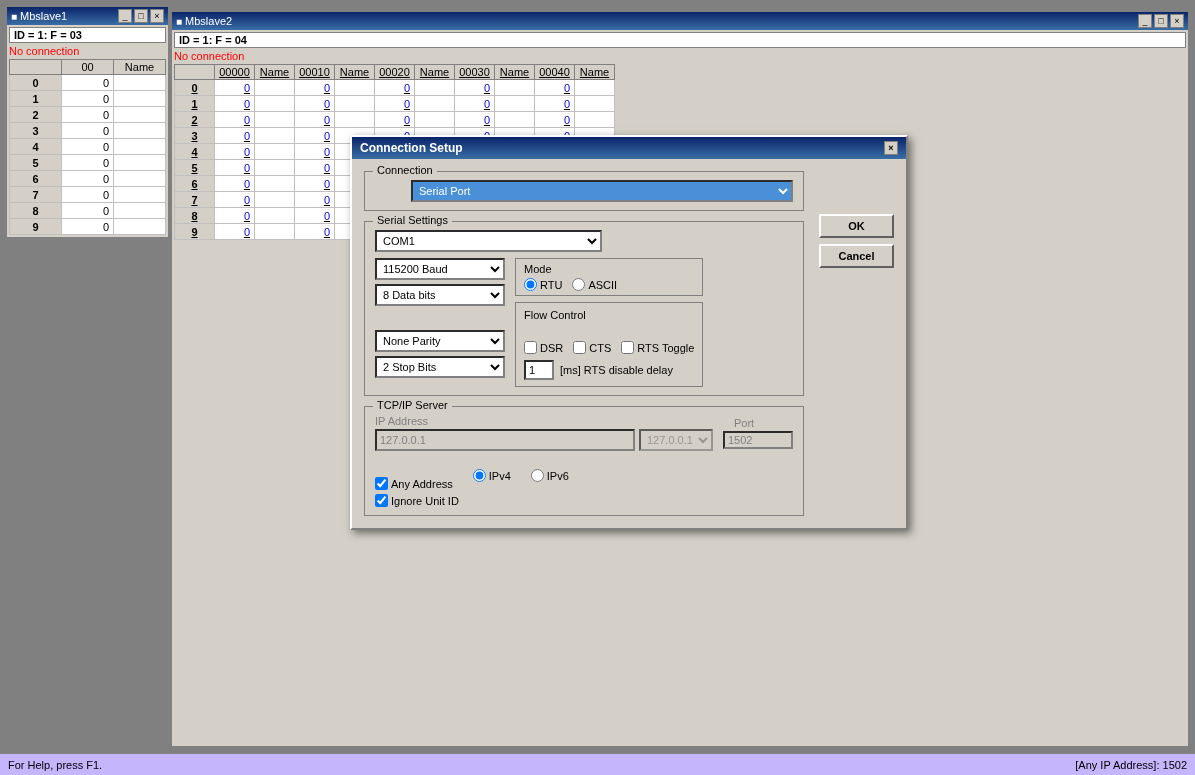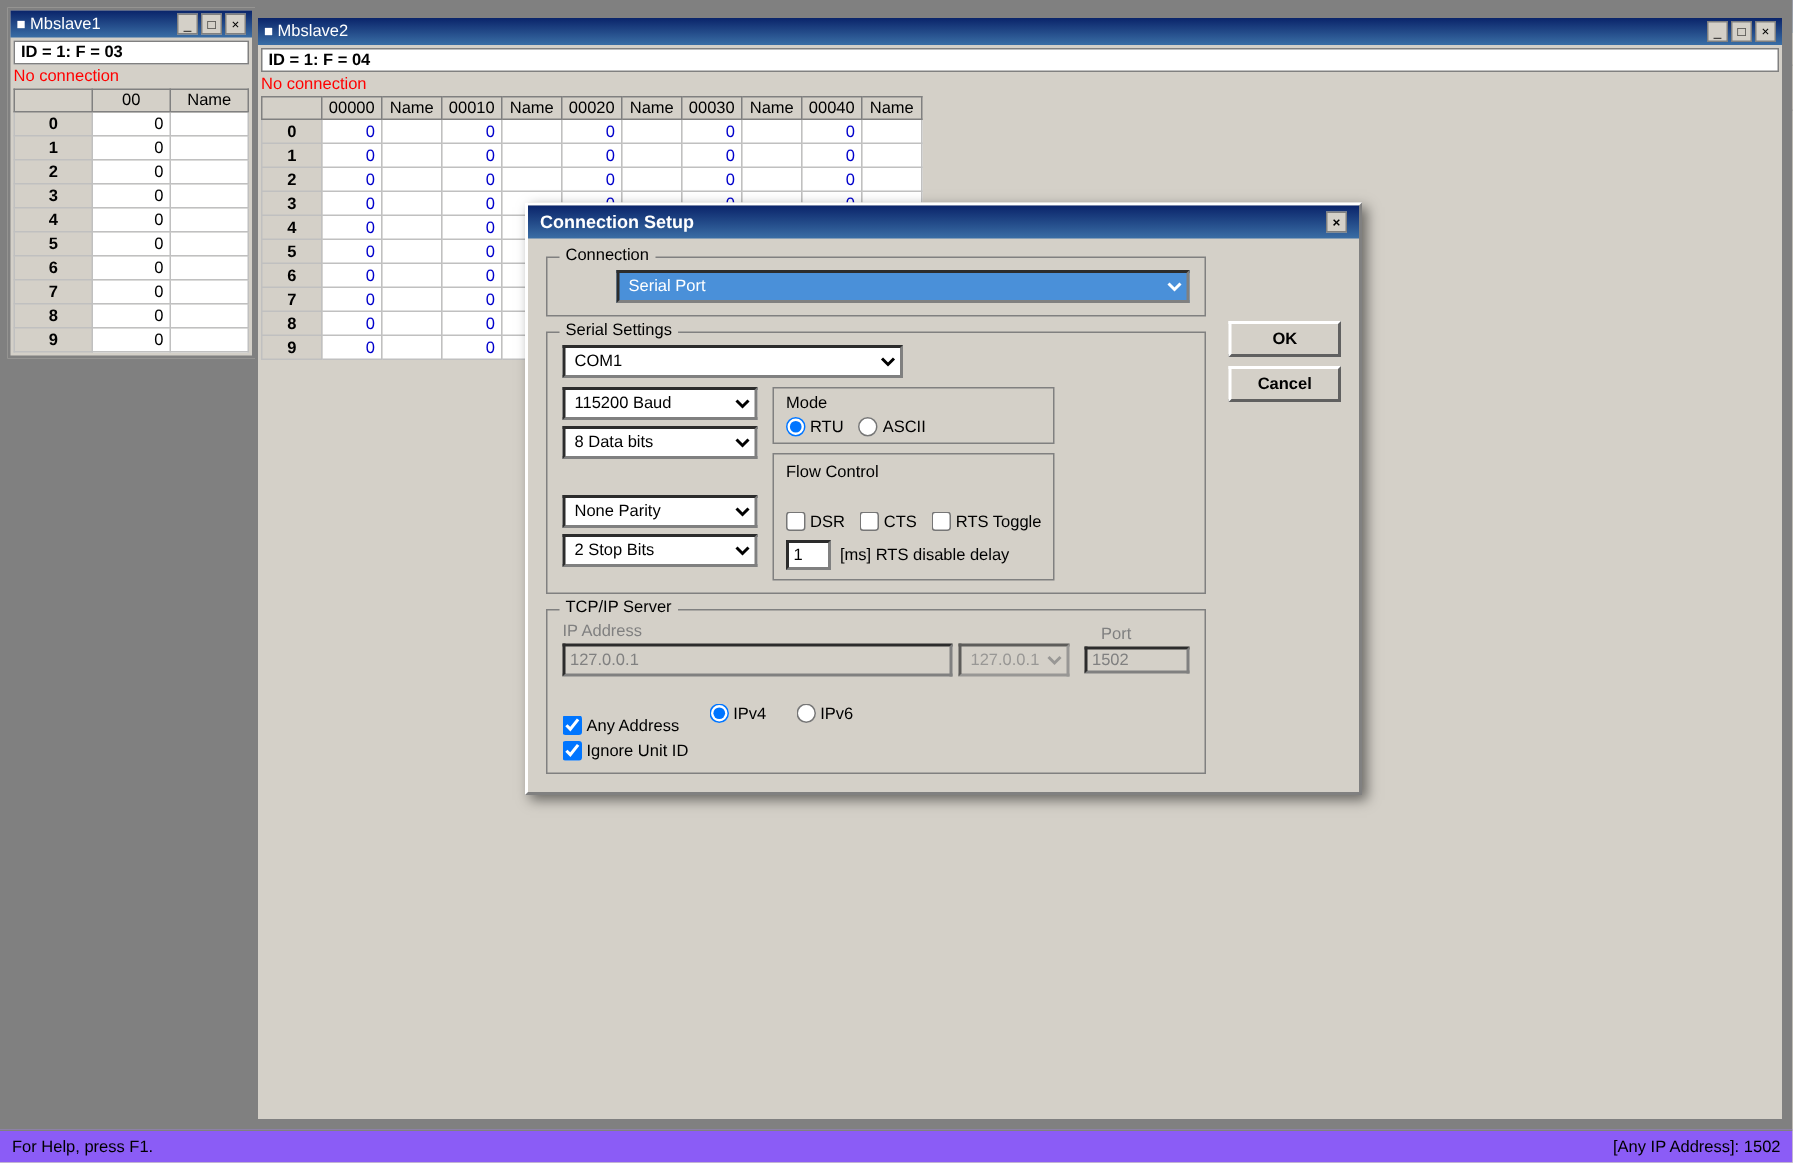--- a/index.html
+++ b/index.html
@@ -71,21 +71,21 @@
       margin: 0 3px;
     }
 
     
     .status-bar {
       position: absolute;
       bottom: 0;
       left: 0;
       right: 0;
       height: 22px;
-      background: #8b5cf6;
+      background: #c4b5fd;
       border-top: 1px solid #808080;
       display: flex;
       align-items: center;
       padding: 0 8px;
       font-size: 11px;
       margin-top: 32px;
     }
     .status-right {
       margin-left: auto;
     }
@@ -465,21 +465,21 @@
         <div class="win-controls">
           <div class="win-btn">_</div>
           <div class="win-btn">□</div>
           <div class="win-btn">×</div>
         </div>
       </div>
       <div class="child-content">
         <div class="info-bar">ID = 1: F = 04</div>
         <div class="no-connection">No connection</div>
         <div class="scrollable-table">
-          <table class="data-grid" style="width:auto;">
+          <table class="data-grid" style="width:auto;text-decoration:underline;">
             <thead>
               <tr>
                 <th></th>
                 <th>00000</th>
                 <th>Name</th>
                 <th>00010</th>
                 <th>Name</th>
                 <th>00020</th>
                 <th>Name</th>
                 <th>00030</th>

